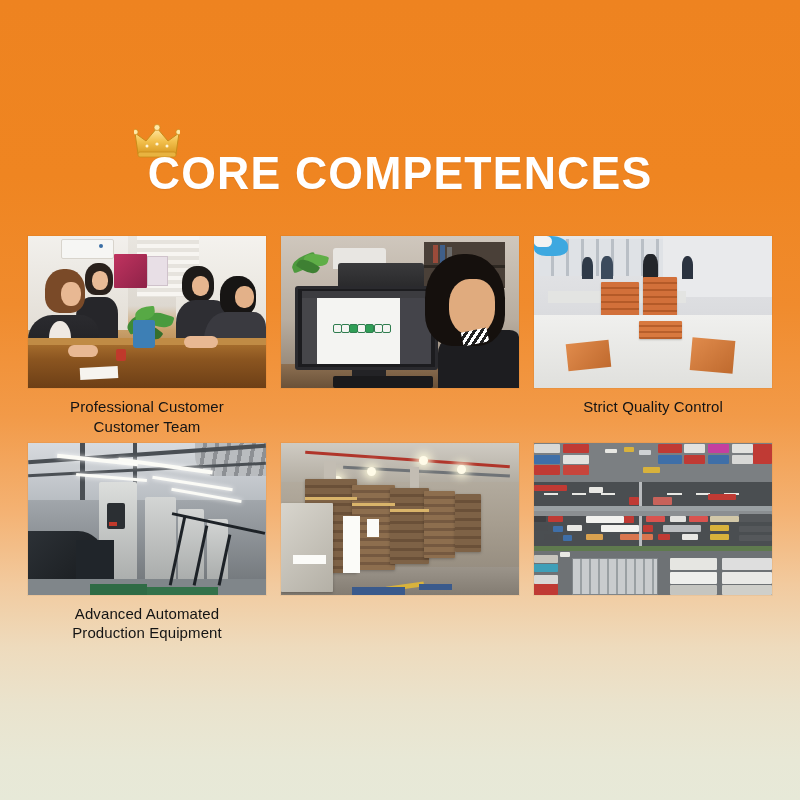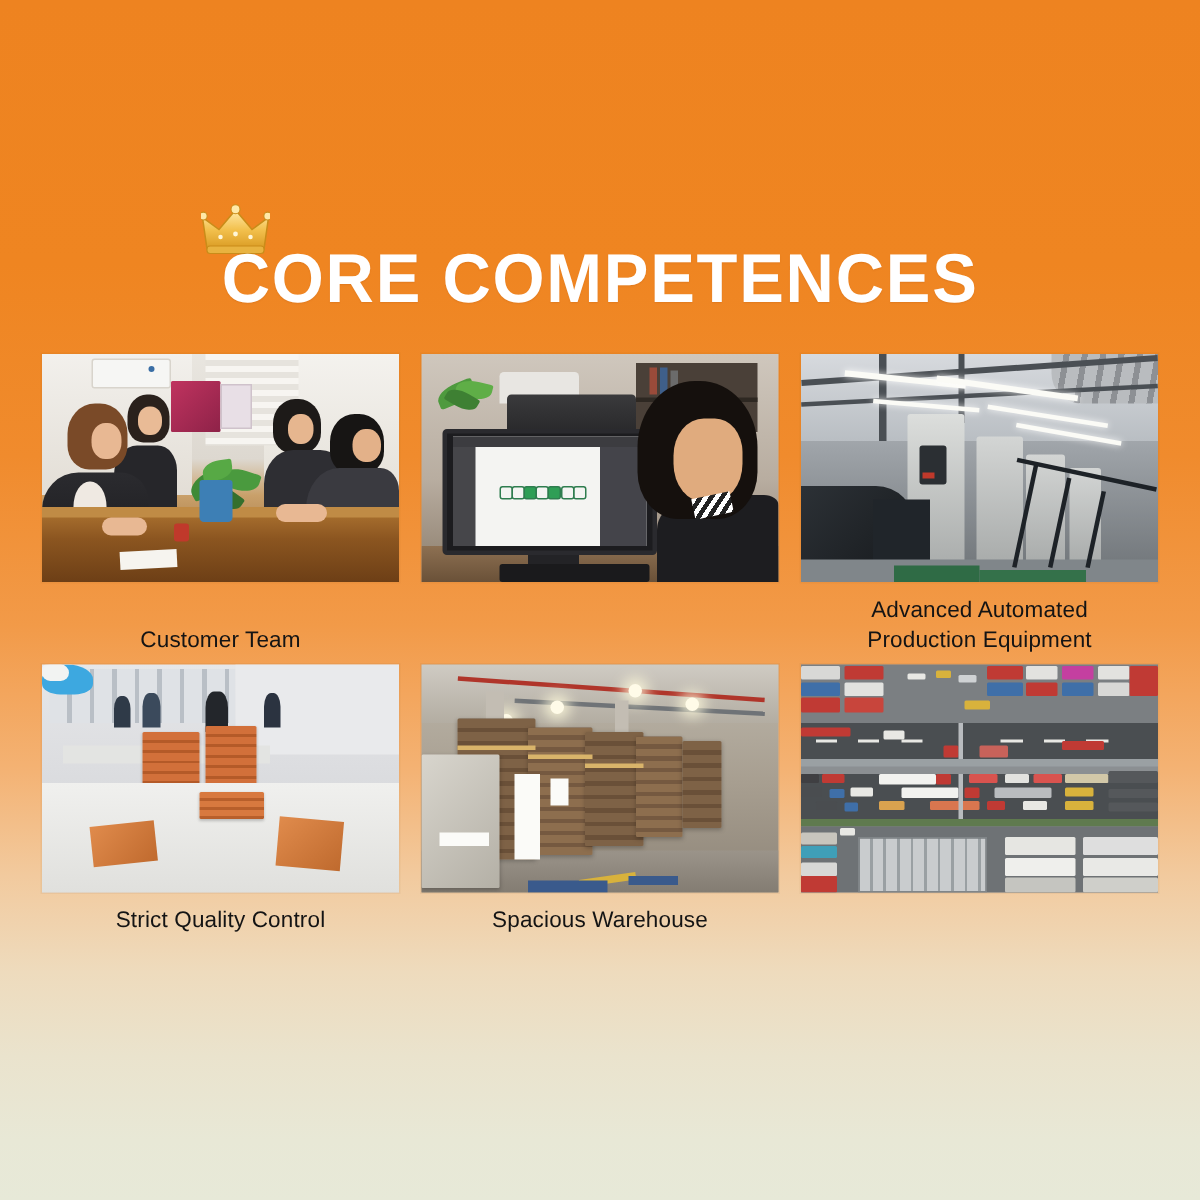--- a/index.html
+++ b/index.html
@@ -31,21 +31,21 @@
   }
   .wrap {
     position:absolute; inset:0;
     display:flex; flex-direction:column; align-items:center;
   }
   
   .title-block {
     position:absolute; left:0; right:0; top:150px;
     text-align:center;
   }
-  .title-inner { position:relative; display:inline-block;margin-top:12px; }
+  .title-inner { position:relative; display:inline-block; }
   .crown-icon {
     position:absolute; left:-6px; top:-26px;
     width:46px; height:34px;
   }
   .main-title {
     font-family: "Liberation Sans", sans-serif;
     font-size:46px;
     font-weight:bold;
     color:#ffffff;
     letter-spacing:1.2px;
@@ -294,21 +294,21 @@
           <div class="layer leaf lf2"></div>
         <div class="layer leaf lf3"></div>
           <div class="layer leaf lf4"></div>
         <div class="layer plantPot"></div>
         <div class="layer arm a1"></div>
           <div class="layer arm a2"></div>
         <div class="layer paper"></div>
           <div class="layer cup"></div>
       </div>
       <div class="caption">
-        <br>
+        <span>Professional Customer</span><br>
         <span>Customer Team</span>
       </div>
     </div>
 
     <div class="cell">
       <div class="photo p2">
         <div class="layer shelf"></div>
           <div class="layer shelfline"></div>
         <div class="layer bk" style="right:34%;top:6%;height:12%;"></div>
         <div class="layer bk" style="right:31%;top:6%;height:12%;background:#3f5f8a;"></div>
@@ -337,20 +337,54 @@
         </div>
         <div class="layer stand"></div>
         <div class="layer kbd"></div>
         <div class="layer mb"></div>
         <div class="layer mh"></div>
         <div class="layer mf"></div>
         <div class="layer collar"></div>
       </div>
     </div>
 
+    <div class="cell row2">
+      <div class="photo p4">
+        <div class="layer bgwin"></div>
+        <div class="layer bgwall"></div>
+        <div class="layer far" style="left:20%;top:14%;width:5%;height:14%;"></div>
+        <div class="layer far" style="left:28%;top:13%;width:5%;height:15%;background:#3b4a5c;"></div>
+        <div class="layer far" style="left:46%;top:12%;width:6%;height:18%;background:#23262b;"></div>
+        <div class="layer far" style="left:62%;top:13%;width:5%;height:15%;background:#2b3340;"></div>
+        <div class="layer bench2"></div>
+        <div class="layer stack s1"></div>
+        <div class="layer stack s2"></div>
+        <div class="layer benchTop"></div>
+        <div class="layer stack s3"></div>
+        <div class="layer boxA"></div>
+        <div class="layer boxB"></div>
+        <div class="layer w p4L">
+          <div class="layer coat"></div>
+          <div class="layer vest" style="left:5%;top:68%;width:14%;height:30%;"></div>
+          <div class="layer face"></div>
+          <div class="layer mask"></div>
+          <div class="layer cap"></div>
+          <div class="layer glove" style="left:20%;top:86%;width:18px;height:11px;"></div>
+        </div>
+        <div class="layer w p4R">
+          <div class="layer coat"></div>
+          <div class="layer vest" style="right:4%;top:64%;width:14%;height:32%;"></div>
+
+        </div>
+      </div>
+      <div class="caption">
+        <span>Strict Quality Control</span>
+      </div>
+    </div>
+
     <div class="cell">
       <div class="photo p3">
         <div class="layer ceil"></div>
         <div class="layer duct"></div>
         <div class="layer beam" style="left:0;top:6%;width:100%;height:4px;transform:rotate(-4deg);"></div>
         <div class="layer beam" style="left:0;top:17%;width:100%;height:3px;transform:rotate(-3deg);"></div>
         <div class="layer beam" style="left:22%;top:0;width:5px;height:38%;"></div>
         <div class="layer beam" style="left:44%;top:0;width:4px;height:30%;"></div>
         <div class="layer tube" style="left:12%;top:10%;width:34%;height:4px;transform:rotate(6deg);"></div>
         <div class="layer tube" style="left:38%;top:14%;width:40%;height:4px;transform:rotate(8deg);"></div>
@@ -373,54 +407,20 @@
         <div class="layer rail" style="left:82%;top:60%;width:3px;height:34%;transform:rotate(12deg);"></div>
         <div class="layer rail" style="left:60%;top:52%;width:40%;height:3px;transform:rotate(12deg);"></div>
       </div>
       <div class="caption">
         <span>Advanced Automated</span><br>
         <span>Production Equipment</span>
       </div>
     </div>
 
     <div class="cell row2">
-      <div class="photo p4">
-        <div class="layer bgwin"></div>
-        <div class="layer bgwall"></div>
-        <div class="layer far" style="left:20%;top:14%;width:5%;height:14%;"></div>
-        <div class="layer far" style="left:28%;top:13%;width:5%;height:15%;background:#3b4a5c;"></div>
-        <div class="layer far" style="left:46%;top:12%;width:6%;height:18%;background:#23262b;"></div>
-        <div class="layer far" style="left:62%;top:13%;width:5%;height:15%;background:#2b3340;"></div>
-        <div class="layer bench2"></div>
-        <div class="layer stack s1"></div>
-        <div class="layer stack s2"></div>
-        <div class="layer benchTop"></div>
-        <div class="layer stack s3"></div>
-        <div class="layer boxA"></div>
-        <div class="layer boxB"></div>
-        <div class="layer w p4L">
-          <div class="layer coat"></div>
-          <div class="layer vest" style="left:5%;top:68%;width:14%;height:30%;"></div>
-          <div class="layer face"></div>
-          <div class="layer mask"></div>
-          <div class="layer cap"></div>
-          <div class="layer glove" style="left:20%;top:86%;width:18px;height:11px;"></div>
-        </div>
-        <div class="layer w p4R">
-          <div class="layer coat"></div>
-          <div class="layer vest" style="right:4%;top:64%;width:14%;height:32%;"></div>
-
-        </div>
-      </div>
-      <div class="caption">
-        <span>Strict Quality Control</span>
-      </div>
-    </div>
-
-    <div class="cell row2">
       <div class="photo p5">
         <div class="layer roof"></div>
         <div class="layer pipe" style="left:10%;top:10%;width:86%;transform:rotate(4deg);"></div>
         <div class="layer pipe" style="left:26%;top:18%;width:70%;transform:rotate(3deg);background:#6f7377;"></div>
         <div class="layer lamp" style="left:58%;top:9%;"></div>
         <div class="layer lamp" style="left:36%;top:16%;"></div>
         <div class="layer lamp" style="left:74%;top:15%;"></div>
         <div class="layer lamp" style="left:22%;top:22%;"></div>
         <div class="layer col" style="left:18%;top:12%;width:5%;height:34%;"></div>
         <div class="layer col" style="left:54%;top:16%;width:4%;height:26%;"></div>
@@ -433,23 +433,20 @@
         <div class="layer pal wrap5" style="left:0;top:40%;width:22%;height:58%;"></div>
         <div class="layer strap" style="left:10%;top:36%;width:22%;"></div>
         <div class="layer strap" style="left:30%;top:40%;width:18%;"></div>
         <div class="layer strap" style="left:46%;top:44%;width:16%;"></div>
         <div class="layer lbl" style="left:26%;top:48%;width:7%;height:38%;"></div>
         <div class="layer lbl" style="left:36%;top:50%;width:5%;height:12%;"></div>
         <div class="layer lbl" style="left:5%;top:74%;width:14%;height:6%;"></div>
         <div class="layer yellow" style="left:44%;bottom:4%;width:16%;height:3%;transform:rotate(-8deg);"></div>
         <div class="layer" style="left:30%;bottom:0;width:22%;height:5%;background:#3a5a8c;"></div>
         <div class="layer" style="left:58%;bottom:3%;width:14%;height:4%;background:#3a5a8c;"></div>
-      </div>
-      <div class="caption">
-        <span>Spacious Warehouse</span>
       </div>
     </div>
 
     <div class="cell row2">
       <div class="photo p6">
 
         <div class="layer yard" style="top:0;height:26%;background:#7b7f82;"></div>
         <div class="layer ctr" style="left:0%;top:1%;width:11%;height:6%;background:#d8d8d6;"></div>
         <div class="layer ctr" style="left:0%;top:8%;width:11%;height:6%;background:#3f6fa8;"></div>
         <div class="layer ctr" style="left:0%;top:15%;width:11%;height:6%;background:#c03a34;"></div>

